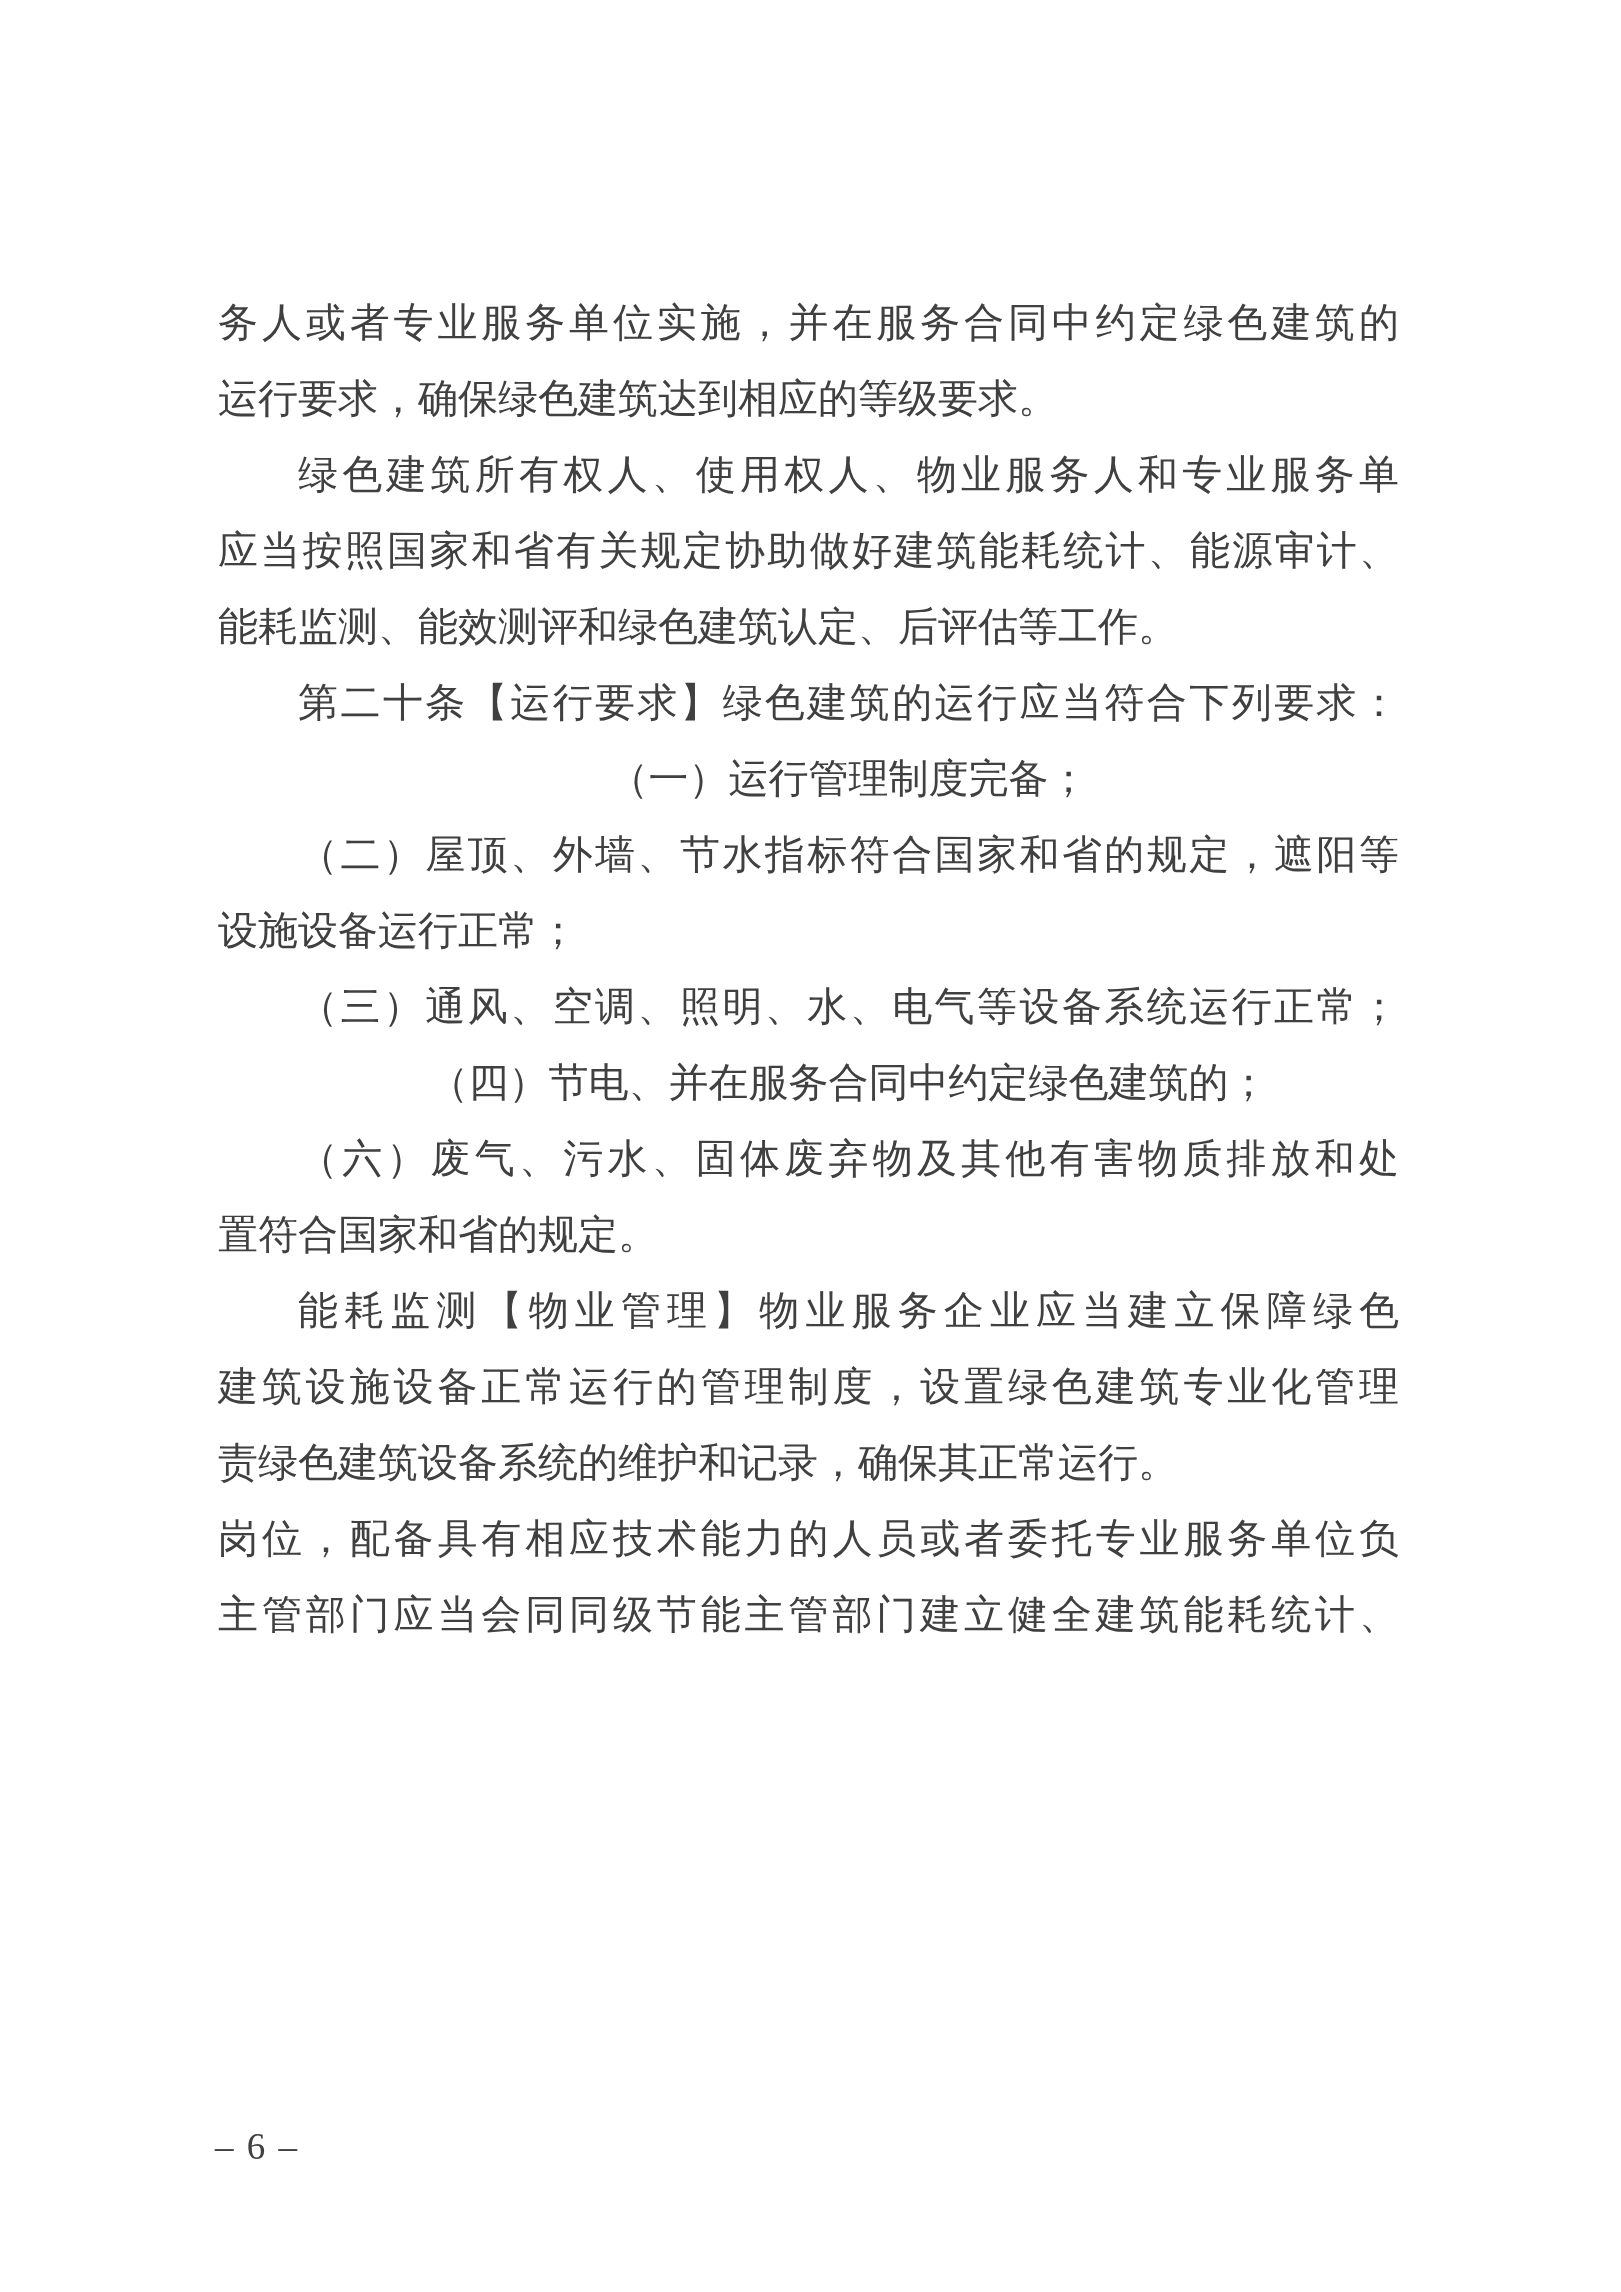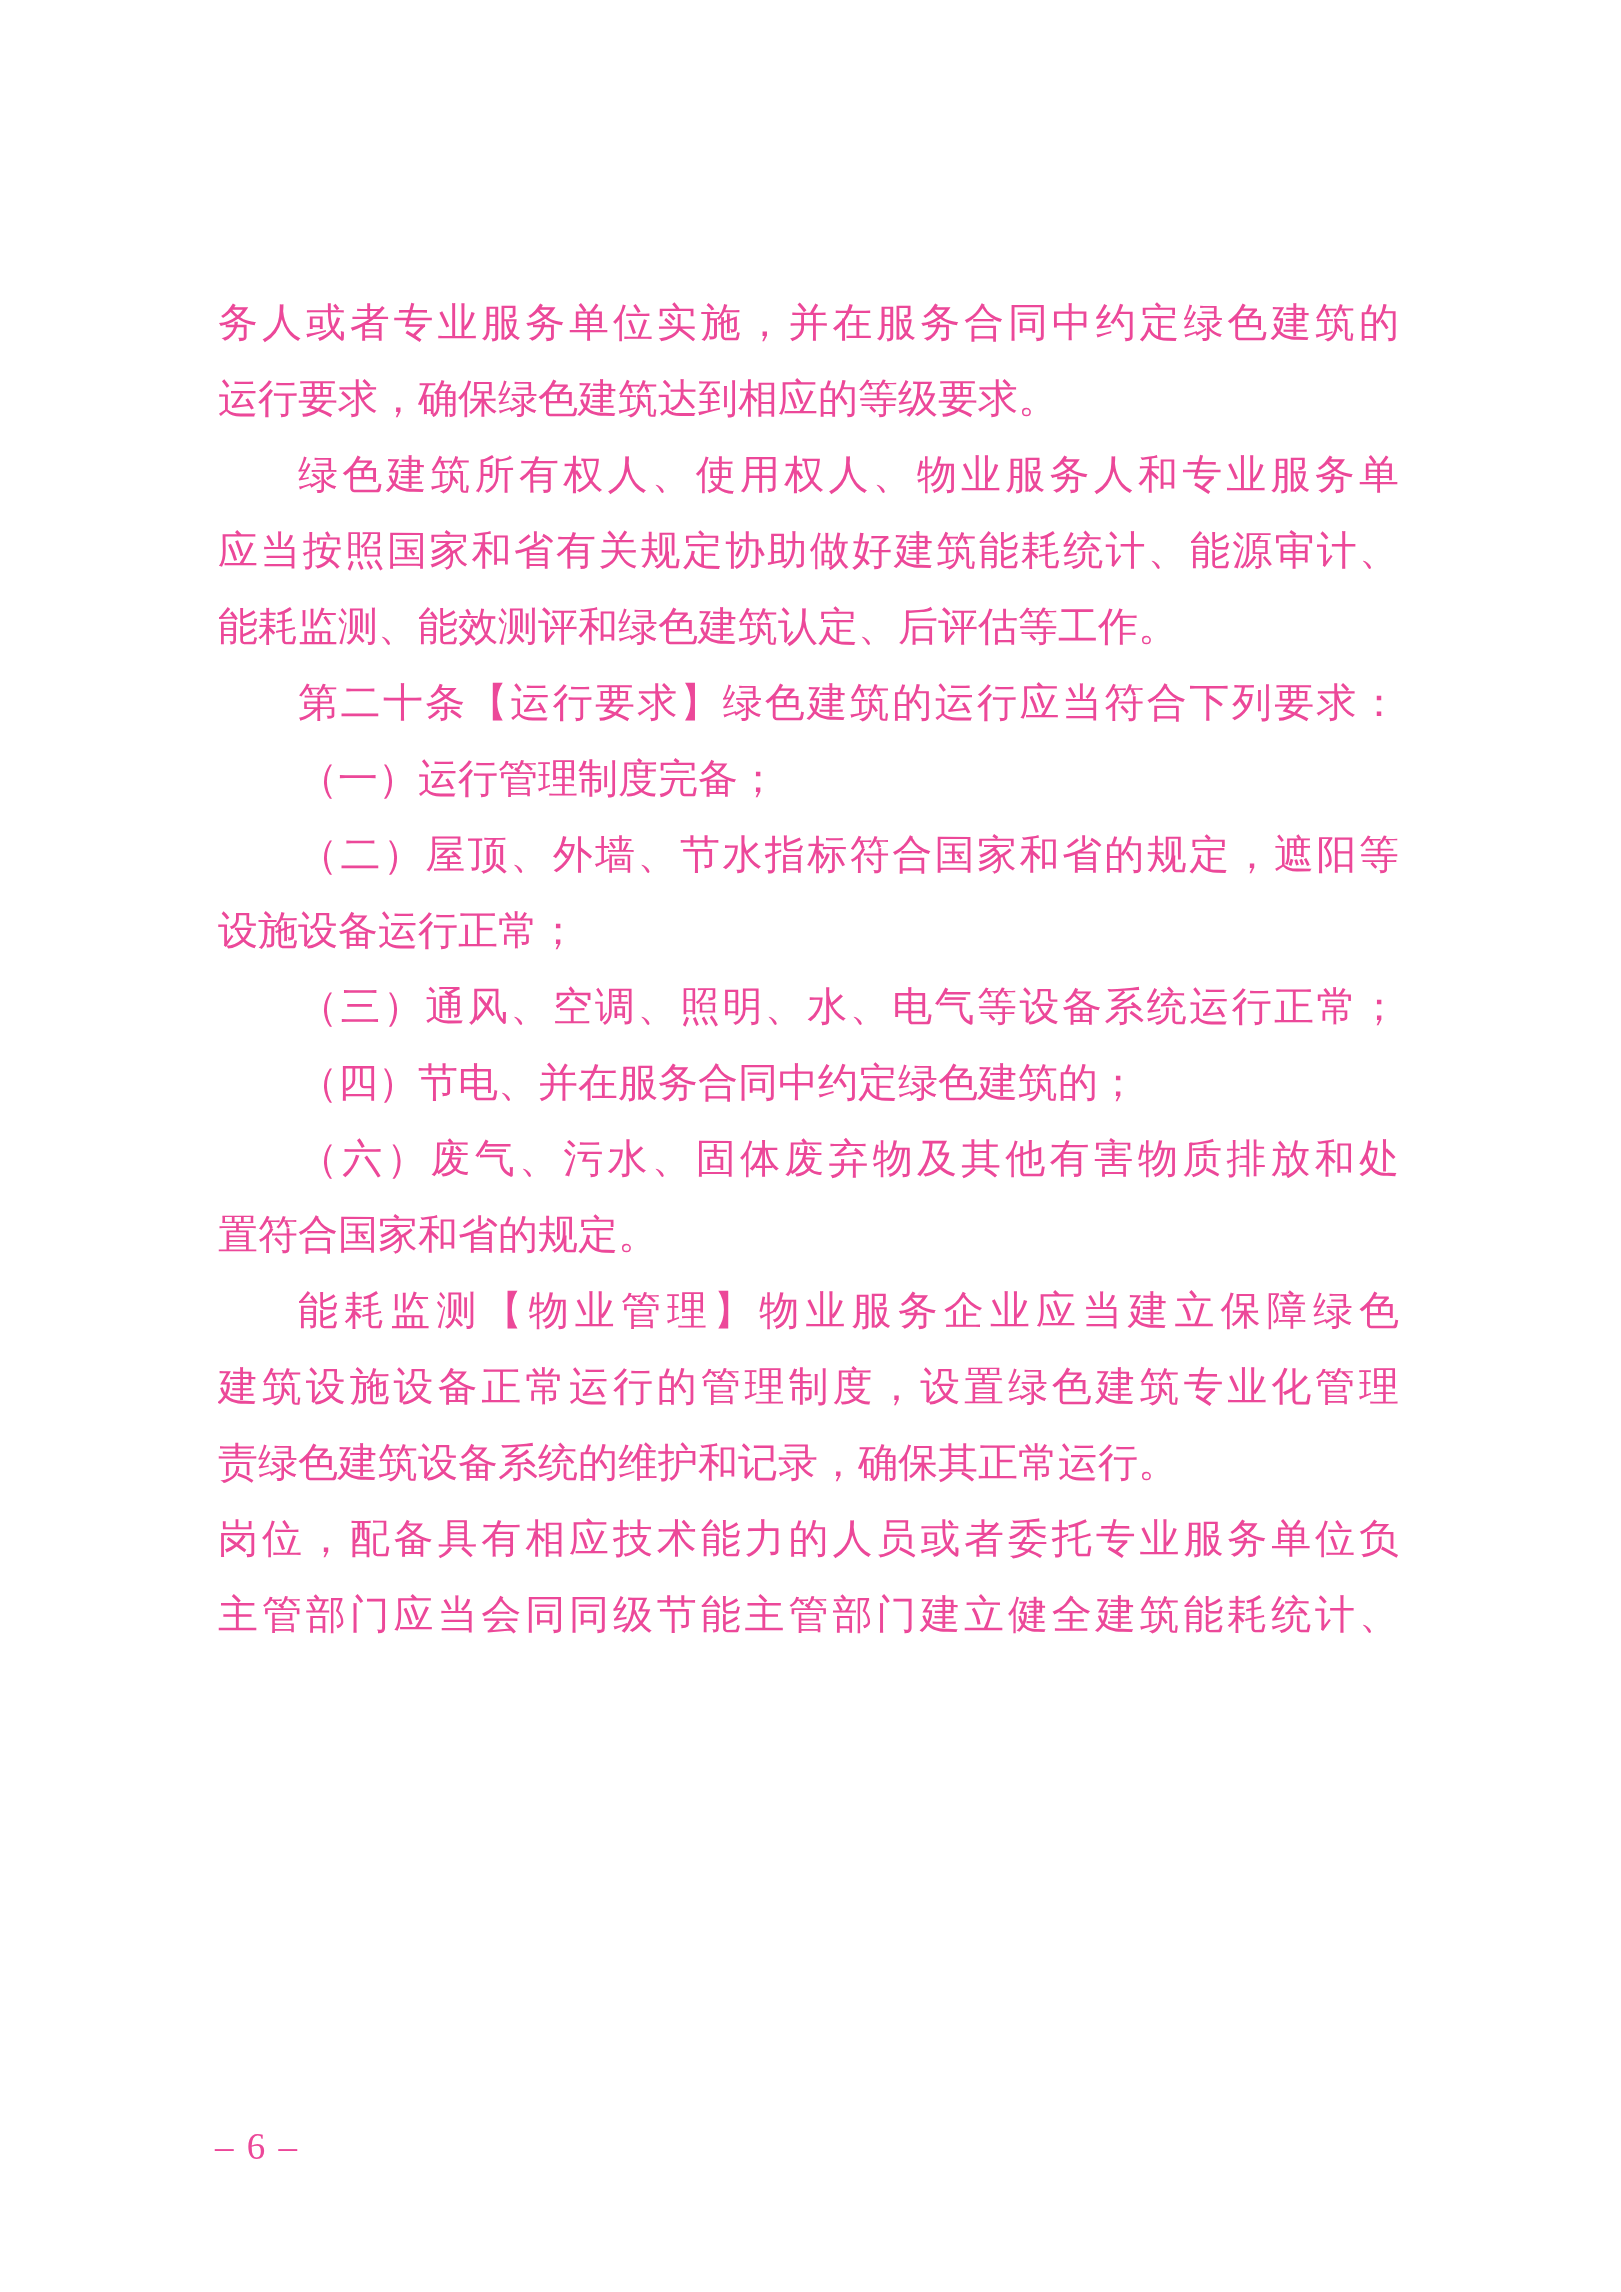--- a/index.html
+++ b/index.html
@@ -1,21 +1,21 @@
 <!DOCTYPE html>
 <html><head>
 <meta charset="utf-8">
 <style>
   html, body { margin: 0; padding: 0; }
   .page {
     position: relative;
     width: 1406px;
     height: 2293px;
     background: #ffffff;
-    color: #ec4899;
+    color: #404040;
     font-family: "Liberation Serif", "DejaVu Serif", serif;
     overflow: hidden;
   }
   .text-block {
     position: absolute;
     left: 218px;
     top: 285px;
     width: 1181px;
   }
   .line {
@@ -24,20 +24,21 @@
     font-size: 40px;
     white-space: normal;
     overflow: hidden;
   }
   .line.fill {
     text-align: justify;
     text-align-last: justify;
   }
   .line.indent {
     text-indent: 80px;
+    text-align: center;
   }
   .b { font-weight: normal; }
   .footer {
     position: absolute;
     left: 215px;
     top: 2123px;
     font-size: 37px;
     line-height: 47px;
     letter-spacing: 2px;
   }

